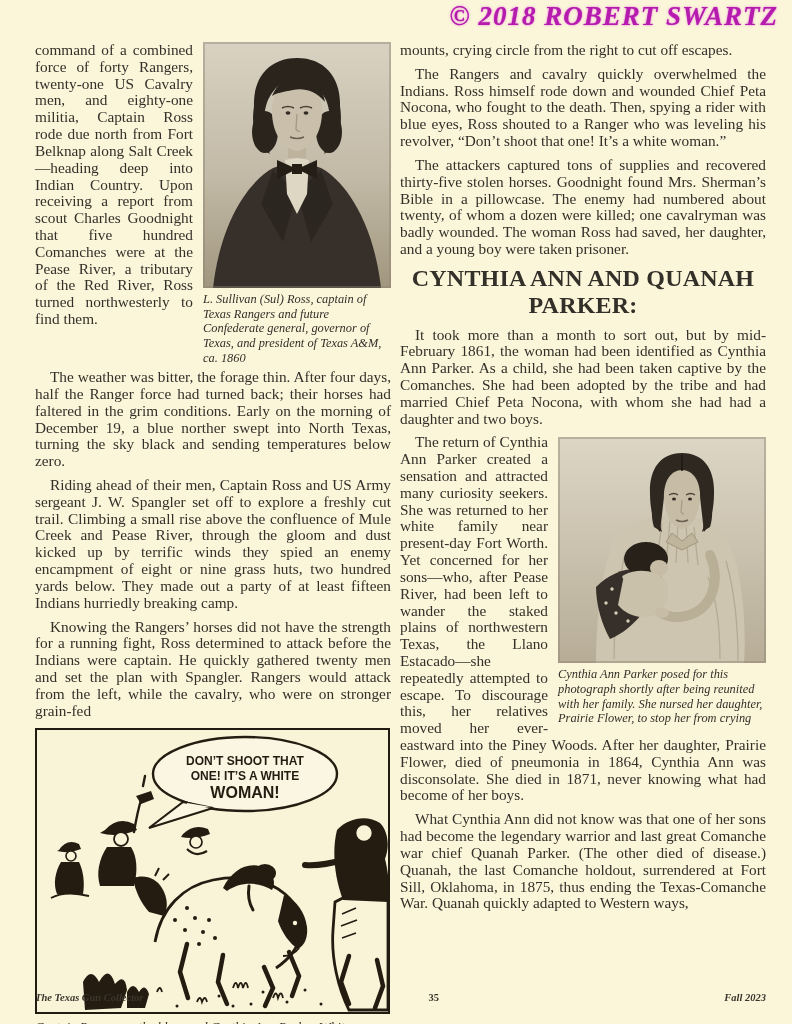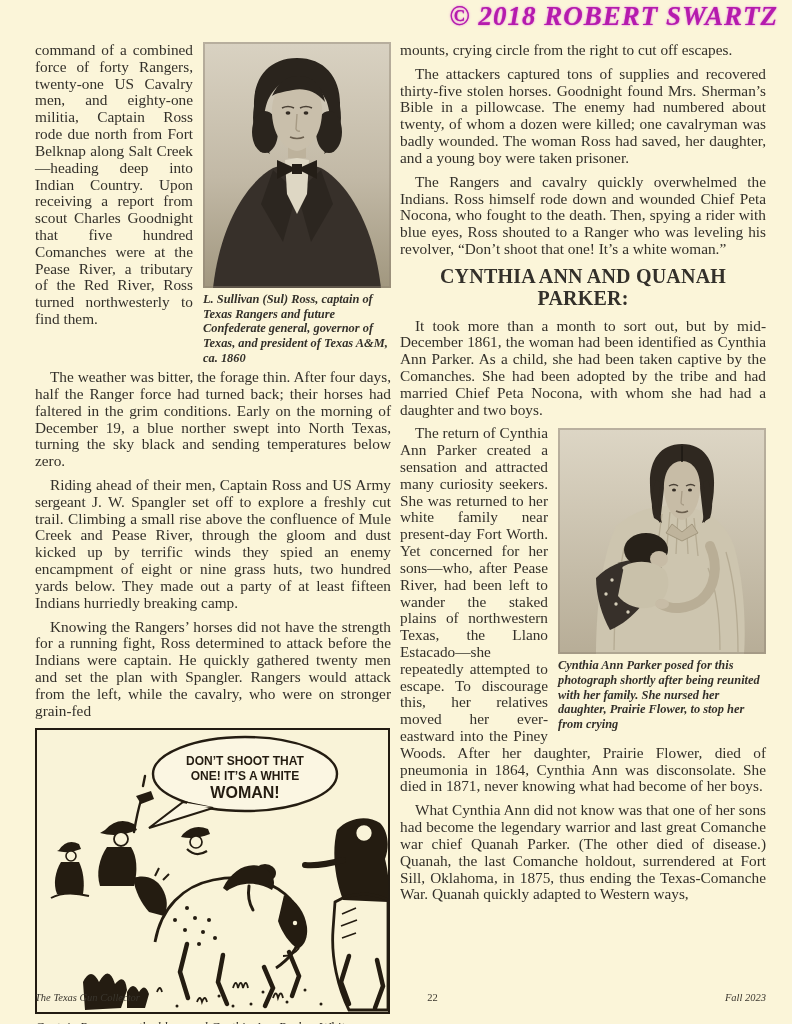--- a/index.html
+++ b/index.html
@@ -9,33 +9,33 @@
         font-style:italic;font-weight:bold;font-size:27px;letter-spacing:1px;
         color:#b51bad;text-shadow:0 0 3px #efa4e2,0 0 1px #b51bad;}
   .col{position:absolute;top:42px;}
   .col-left{left:35px;width:356px;}
   .col-right{left:400px;width:366px;}
   p.body{margin:0 0 7px;text-align:justify;font-size:15.3px;line-height:1.1;text-indent:15px;}
   p.cont{text-indent:0;}
   p.clear{clear:both;}
   .float-right{float:right;margin:2px 0 6px 10px;}
   .caption{font-style:italic;font-size:12.4px;line-height:1.18;margin-top:4px;color:#33302a;}
-  .ross-fig{width:188px;font-weight:bold;}
+  .ross-fig{width:188px;}
   .parker-fig{width:208px;}
   .photo{display:block;}
-  h2.section{font-size:20px;font-weight:bold;text-align:center;margin:1px 0 8px;
+  h2.section{font-size:24px;font-weight:bold;text-align:center;margin:1px 0 8px;
         line-height:1.12;letter-spacing:.2px;}
   h2.section span{display:block;}
   .comic{clear:both;margin-top:9px;border:2.5px solid #221b12;width:351px;height:282px;
         position:relative;background:#c4b5fd;box-sizing:content-box;}
   .comic svg{display:block;}
   .comic-caption{margin-top:6px;font-style:italic;font-size:12.9px;line-height:1.22;color:#33302a;}
   .comic-caption .roman{font-style:normal;}
   .footer{position:absolute;left:35px;top:992px;width:731px;display:flex;
-        justify-content:space-between;font-size:10.5px;color:#3a362e;}
+        justify-content:space-between;font-size:10.5px;color:#3a362e;font-weight:bold;}
   .footer .it{font-style:italic;}
   .bubble-text{font-family:"Liberation Sans",sans-serif;font-weight:bold;fill:#241c11;}
 </style>
 </head>
 <body>
 
 <div class="page">
 
   <div class="copyright">© 2018 ROBERT SWARTZ</div>
 
@@ -167,30 +167,30 @@
           <circle cx="226" cy="262" r="1.5"></circle>
             <circle cx="196" cy="276" r="1.5"></circle>
         </g>
       </svg>
     </figure>
     <p class="comic-caption"><span>Captain Ross saves the blue-eyed Cynthia Ann Parker. </span><span class="roman">White Comanche,</span></p>
   </div>
 
   <div class="col col-right">
     <p class="body cont">mounts, crying circle from the right to cut off escapes.</p>
+    <p class="body">The Rangers and cavalry quickly overwhelmed the Indians. Ross himself rode down and wounded Chief Peta Nocona, who fought to the death. Then, spying a rider with blue eyes, Ross shouted to a Ranger who was leveling his revolver, “Don’t shoot that one! It’s a white woman.”</p>
     <p class="body">The attackers captured tons of supplies and recovered thirty-five stolen horses. Goodnight found Mrs. Sherman’s Bible in a pillowcase. The enemy had numbered about twenty, of whom a dozen were killed; one cavalryman was badly wounded. The woman Ross had saved, her daughter, and a young boy were taken prisoner.</p>
-    <p class="body">The Rangers and cavalry quickly overwhelmed the Indians. Ross himself rode down and wounded Chief Peta Nocona, who fought to the death. Then, spying a rider with blue eyes, Ross shouted to a Ranger who was leveling his revolver, “Don’t shoot that one! It’s a white woman.”</p>
 
     <h2 class="section">
       <span>CYNTHIA ANN AND QUANAH PARKER:</span>
     </h2>
 
-    <p class="body">It took more than a month to sort out, but by mid-December 1861, the woman had been identified as Cynthia Ann Parker. As a child, she had been taken captive by the Comanches. She had been adopted by the tribe and had married Chief Peta Nocona, with whom she had had a daughter and two boys.</p>
-
-    <figure class="float-right parker-fig" style="margin:3px 0 4px 10px;font-weight:bold;">
+    <p class="body">It took more than a month to sort out, but by mid-February 1861, the woman had been identified as Cynthia Ann Parker. As a child, she had been taken captive by the Comanches. She had been adopted by the tribe and had married Chief Peta Nocona, with whom she had had a daughter and two boys.</p>
+
+    <figure class="float-right parker-fig" style="margin:3px 0 4px 10px;">
       <svg class="photo" viewBox="0 0 208 226" width="208" height="226">
         <defs>
           <linearGradient id="cynbg" x1="0" y1="0" x2="0" y2="1">
             <stop offset="0" stop-color="#ddd6c5"></stop>
               <stop offset="1" stop-color="#b7ad97"></stop>
           </linearGradient>
         </defs>
         <rect width="208" height="226" fill="url(#cynbg)"></rect>
         <path d="M58,98 C78,82 96,76 124,78 C152,82 168,96 176,118 C186,152 188,198 186,226 L38,226 C38,190 42,132 58,98 Z" fill="#cdc5af"></path>
         <g stroke="#b5ab93" stroke-width="1.3" fill="none">
@@ -236,17 +236,17 @@
       </svg>
       <figcaption class="caption">Cynthia Ann Parker posed for this photograph shortly after being reunited with her family. She nursed her daughter, Prairie Flower, to stop her from crying</figcaption>
     </figure>
 
     <p class="body">The return of Cynthia Ann Parker created a sensation and attracted many curiosity seekers. She was returned to her white family near present-day Fort Worth. Yet concerned for her sons—who, after Pease River, had been left to wander the staked plains of northwestern Texas, the Llano Estacado—she repeatedly attempted to escape. To discourage this, her relatives moved her ever-eastward into the Piney Woods. After her daughter, Prairie Flower, died of pneumonia in 1864, Cynthia Ann was disconsolate. She died in 1871, never knowing what had become of her boys.</p>
     <p class="body">What Cynthia Ann did not know was that one of her sons had become the legendary warrior and last great Comanche war chief Quanah Parker. (The other died of disease.) Quanah, the last Comanche holdout, surrendered at Fort Sill, Oklahoma, in 1875, thus ending the Texas-Comanche War. Quanah quickly adapted to Western ways,</p>
   </div>
 
   <div class="footer">
     <span class="it">The Texas Gun Collector</span>
-    <span>22</span>
+    <span>35</span>
     <span class="it">Fall 2023</span>
   </div>
 
 </div>
 
 </body></html>

